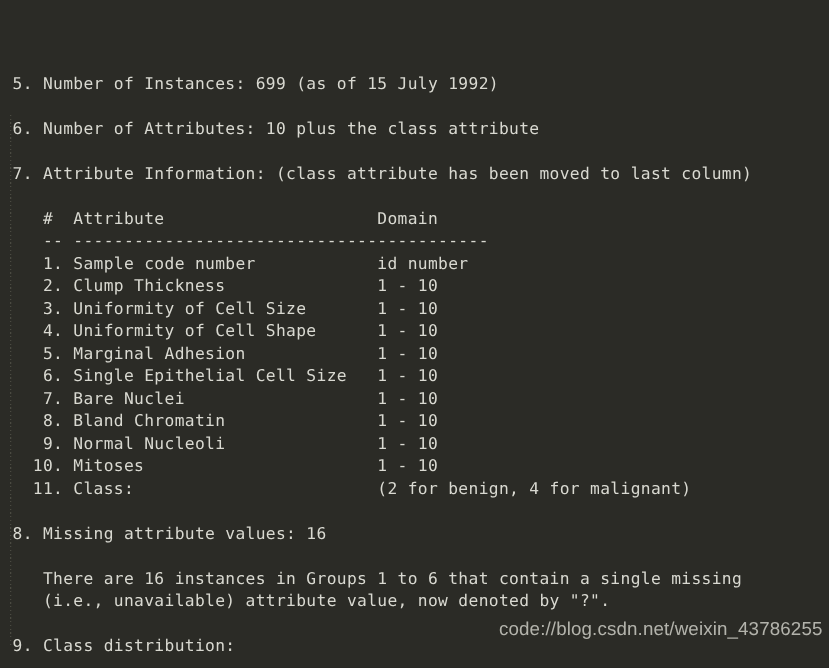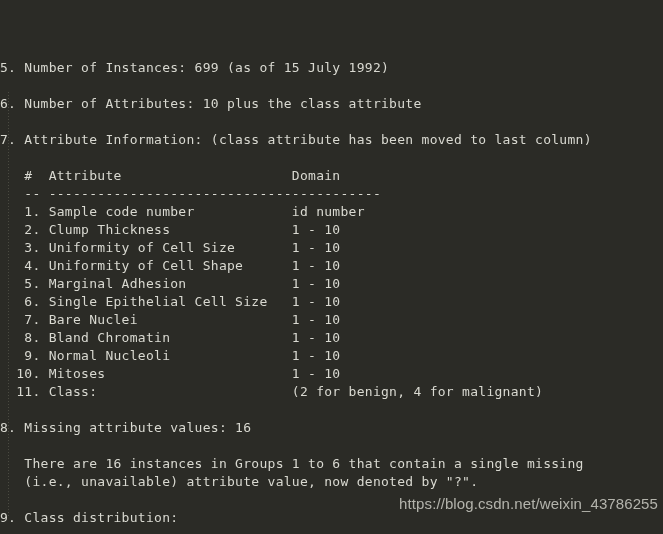--- a/index.html
+++ b/index.html
@@ -19,21 +19,21 @@
   
   #viewer {
     position: absolute;
     inset: 0;
     background: #2b2b26;
     color: #d9d9d1;
     font-family: "DejaVu Sans Mono", "Liberation Mono", monospace;
     font-size: 13px;
     line-height: 18px;
     letter-spacing: 0.28px;
-    padding: 5px 0 0 0;
+    padding: 5px 0 0 10px;
     box-sizing: border-box;
     white-space: pre;
     -webkit-font-smoothing: antialiased;
   }
 
   
   #indent-guide {
     position: absolute;
     left: 8px;
     top: 92px;
@@ -68,13 +68,13 @@
   }
 </style>
 </head>
 <body>
 
 <div id="viewer">
   <div id="indent-guide"></div>
   <div id="text-content"><span class="line">5. Number of Instances: 699 (as of 15 July 1992)</span><span class="line blank">&nbsp;</span><span class="line">6. Number of Attributes: 10 plus the class attribute</span><span class="line blank">&nbsp;</span><span class="line">7. Attribute Information: (class attribute has been moved to last column)</span><span class="line blank">&nbsp;</span><span class="line">   #  Attribute                     Domain</span><span class="line">   -- -----------------------------------------</span><span class="line">   1. Sample code number            id number</span><span class="line">   2. Clump Thickness               1 - 10</span><span class="line">   3. Uniformity of Cell Size       1 - 10</span><span class="line">   4. Uniformity of Cell Shape      1 - 10</span><span class="line">   5. Marginal Adhesion             1 - 10</span><span class="line">   6. Single Epithelial Cell Size   1 - 10</span><span class="line">   7. Bare Nuclei                   1 - 10</span><span class="line">   8. Bland Chromatin               1 - 10</span><span class="line">   9. Normal Nucleoli               1 - 10</span><span class="line">  10. Mitoses                       1 - 10</span><span class="line">  11. Class:                        (2 for benign, 4 for malignant)</span><span class="line blank">&nbsp;</span><span class="line">8. Missing attribute values: 16</span><span class="line blank">&nbsp;</span><span class="line">   There are 16 instances in Groups 1 to 6 that contain a single missing</span><span class="line">   (i.e., unavailable) attribute value, now denoted by "?".</span><span class="line blank">&nbsp;</span><span class="line">9. Class distribution:</span><span class="line blank">&nbsp;</span></div>
 </div>
 
-<div id="watermark">https://blog.csdn.net/weixin_43786255</div>
+<div id="watermark">code://blog.csdn.net/weixin_43786255</div>
 
 </body></html>

